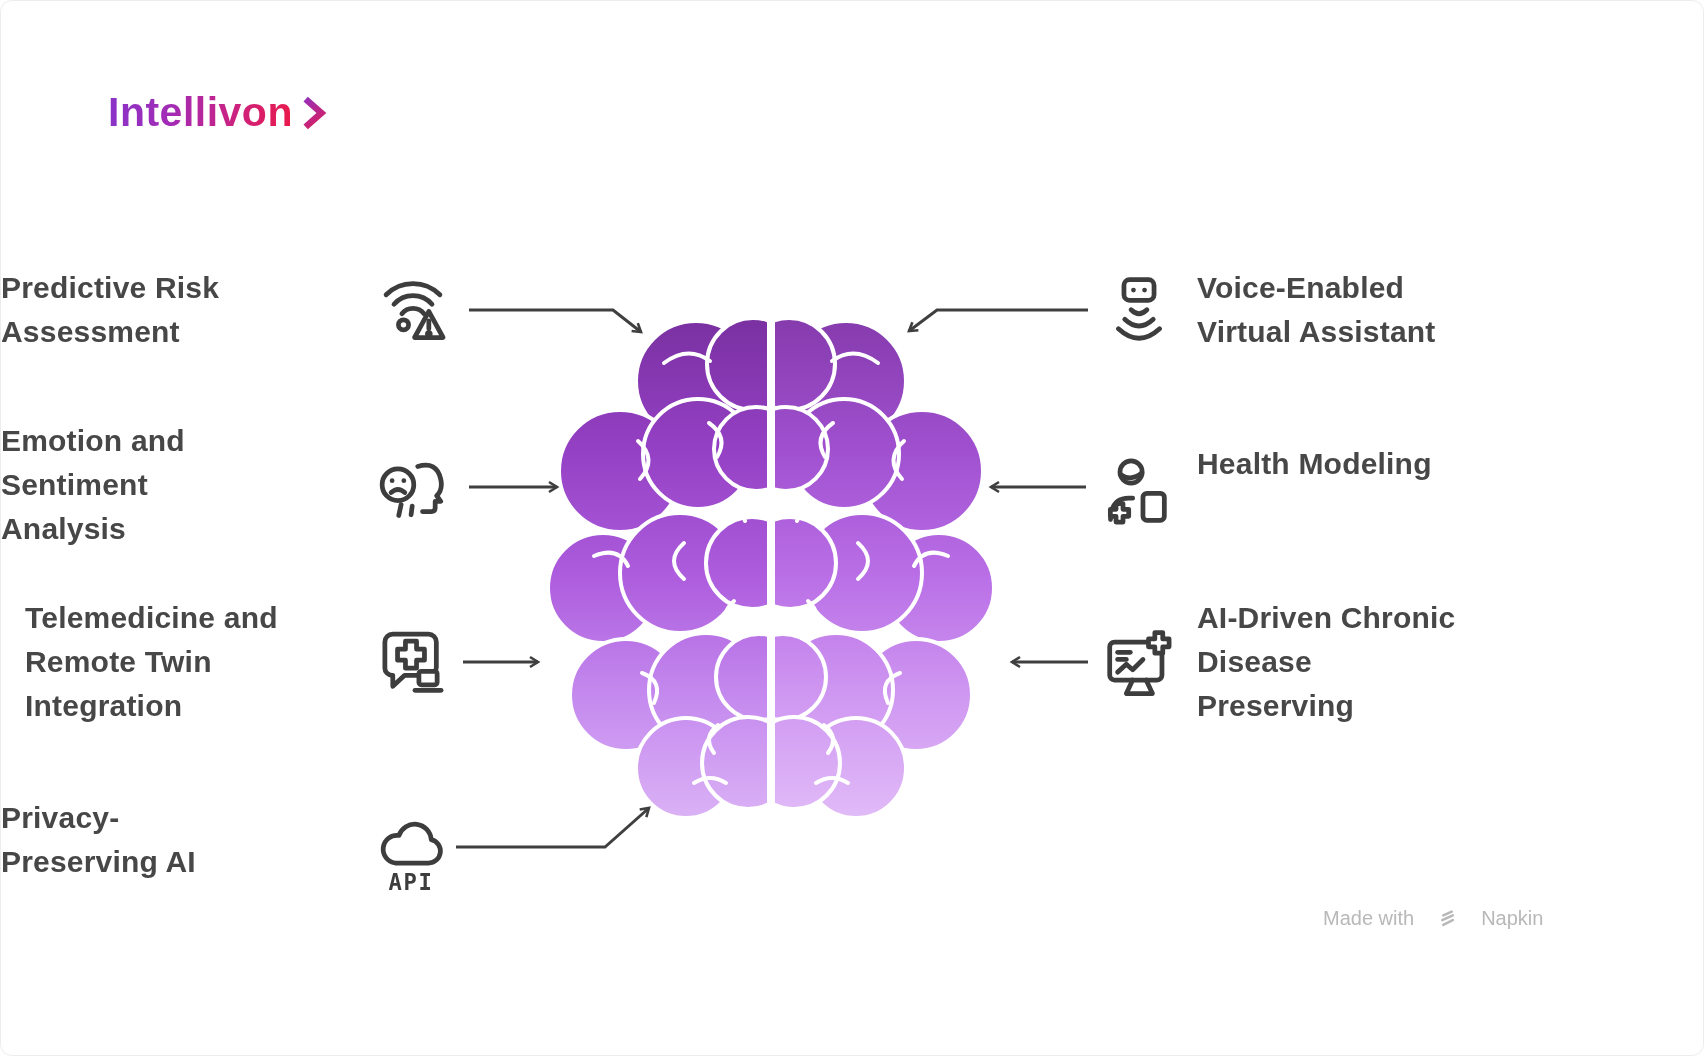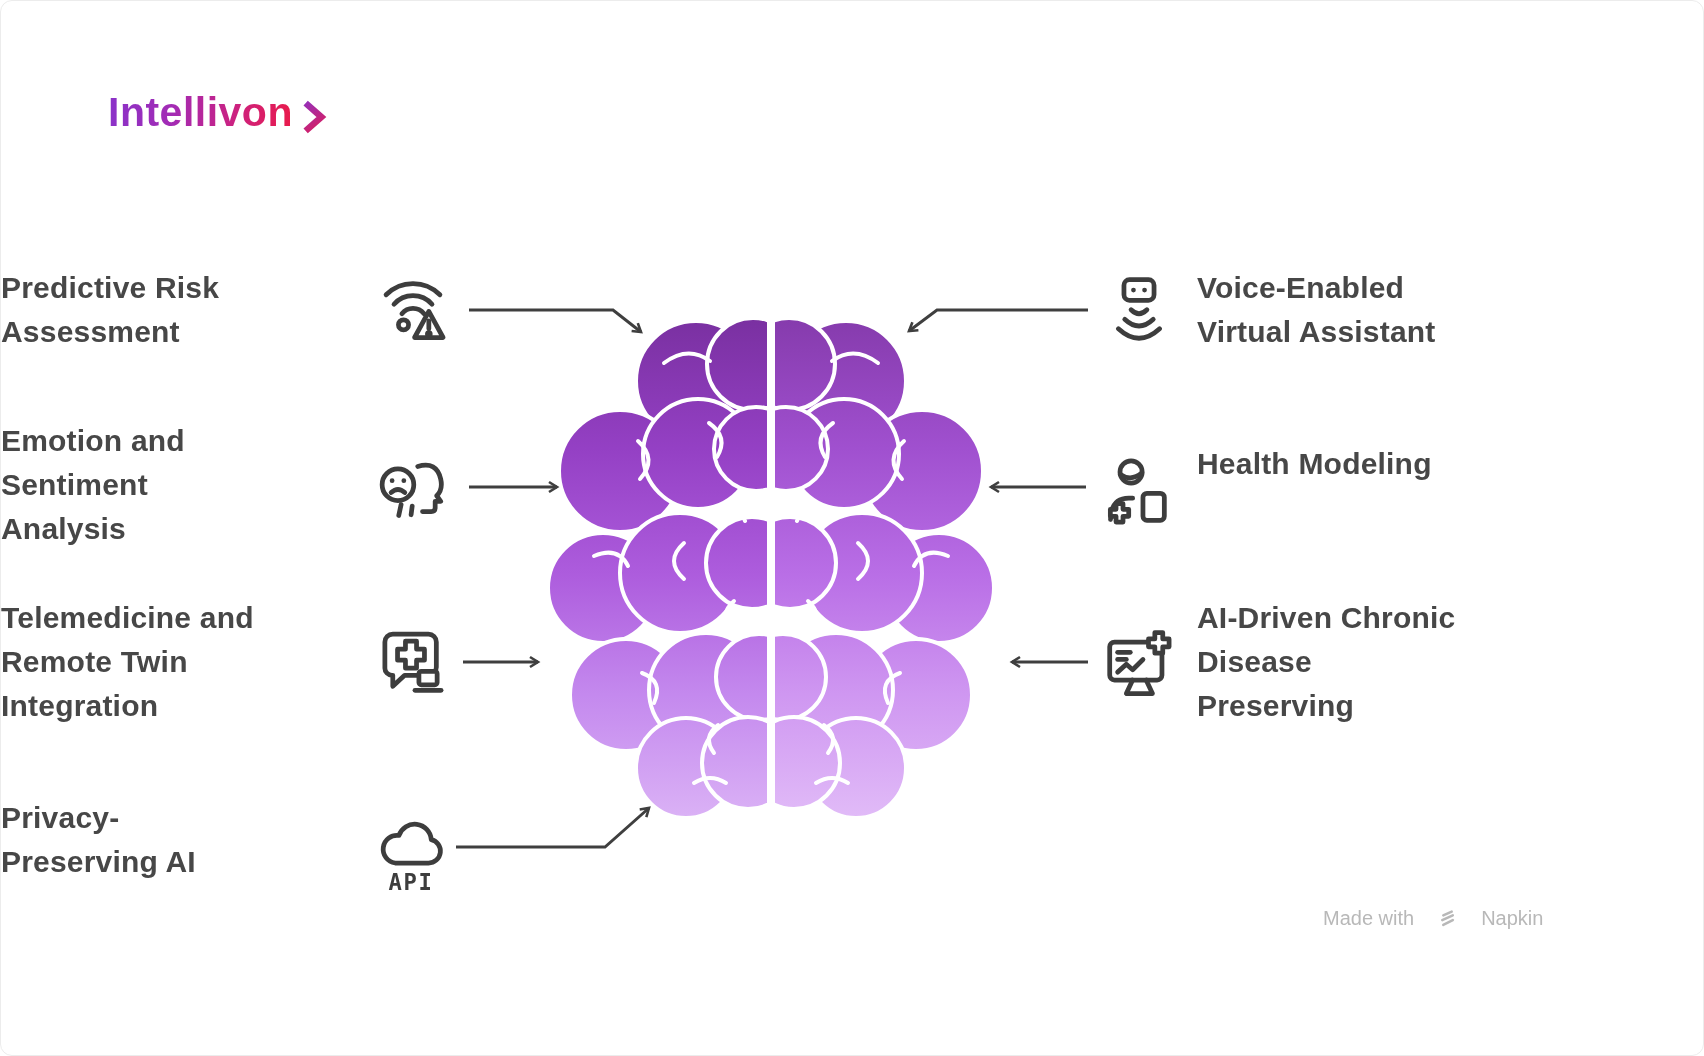--- a/index.html
+++ b/index.html
@@ -2,21 +2,21 @@
 <html><head>
 <meta charset="utf-8">
 <style>
   html,body{margin:0;padding:0;background:#fff;}
   .canvas{
     position:relative;width:1704px;height:1056px;background:#ffffff;
     border:1px solid #ececec;border-radius:12px;box-sizing:border-box;
     overflow:hidden;font-family:"Liberation Sans",sans-serif;
   }
   
-  .logo{position:absolute;left:107px;top:88px;display:flex;align-items:flex-end;gap:8px;}
+  .logo{position:absolute;left:107px;top:88px;display:flex;align-items:center;gap:8px;}
   .logo-text{
     font-size:41px;font-weight:600;letter-spacing:.5px;
     background:linear-gradient(93deg,#8a33c9 0%,#a32bb4 35%,#cb2281 68%,#ea1a49 100%);
     -webkit-background-clip:text;background-clip:text;color:transparent;
   }
   
   .label{position:absolute;font-size:30px;font-weight:bold;color:#474747;line-height:44px;letter-spacing:.2px;}
   .label span{display:block;}
   .label.left{width:349px;left:0;text-align:left;}
   .label.right{left:1196px;width:430px;text-align:left;}
@@ -115,21 +115,21 @@
 
   <div class="label left" style="top:265px;">
     <span>Predictive Risk</span>
     <span>Assessment</span>
   </div>
   <div class="label left" style="top:418px;">
     <span>Emotion and</span>
     <span>Sentiment</span>
     <span>Analysis</span>
   </div>
-  <div class="label left" style="top:595px;">
+  <div class="label left" style="top:595px;padding-left:24px;">
     <span>Telemedicine and</span>
     <span>Remote Twin</span>
     <span>Integration</span>
   </div>
   <div class="label left" style="top:795px;">
     <span>Privacy-</span>
     <span>Preserving AI</span>
   </div>
 
   <div class="label right" style="top:265px;">

